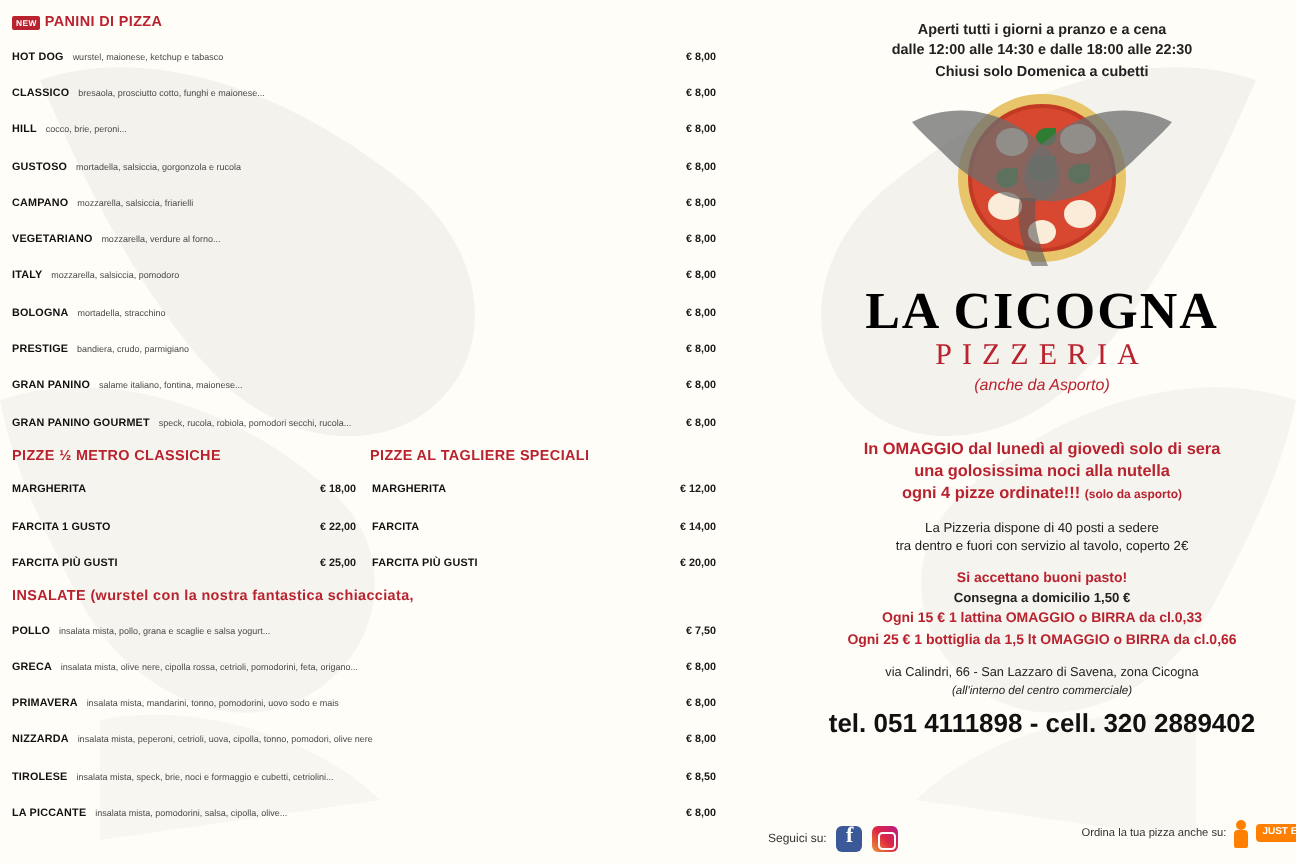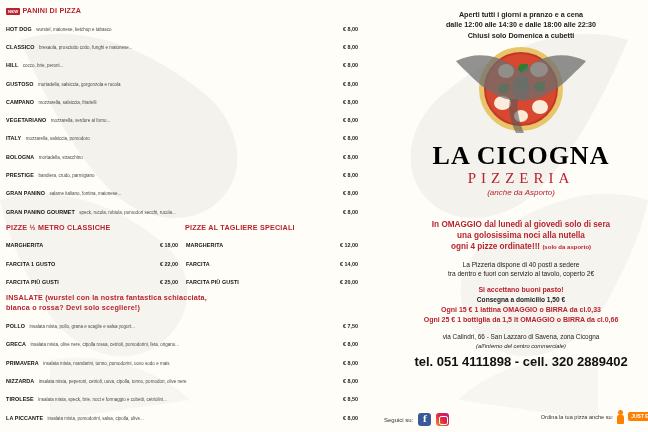--- a/index.html
+++ b/index.html
@@ -356,21 +356,20 @@
           <div class="row">
               <div class="left"><span class="nm">FARCITA PIÙ GUSTI</span></div>
               <div class="price">€ 20,00</div>
             </div>
         </div>
       </div>
     </div>
 
     <div class="section">
       <div class="sec-title">INSALATE (wurstel con la nostra fantastica schiacciata,</div>
-      <div class="sec-title">bianca o rossa? Devi solo scegliere!)</div>
       <div class="row">
           <div class="left"><span class="nm">POLLO</span> <span class="ds">insalata mista, pollo, grana e scaglie e salsa yogurt...</span></div>
           <div class="price">€ 7,50</div>
         </div>
       <div class="row">
           <div class="left"><span class="nm">GRECA</span> <span class="ds">insalata mista, olive nere, cipolla rossa, cetrioli, pomodorini, feta, origano...</span></div>
           <div class="price">€ 8,00</div>
         </div>
       <div class="row">
           <div class="left"><span class="nm">PRIMAVERA</span> <span class="ds">insalata mista, mandarini, tonno, pomodorini, uovo sodo e mais</span></div>

